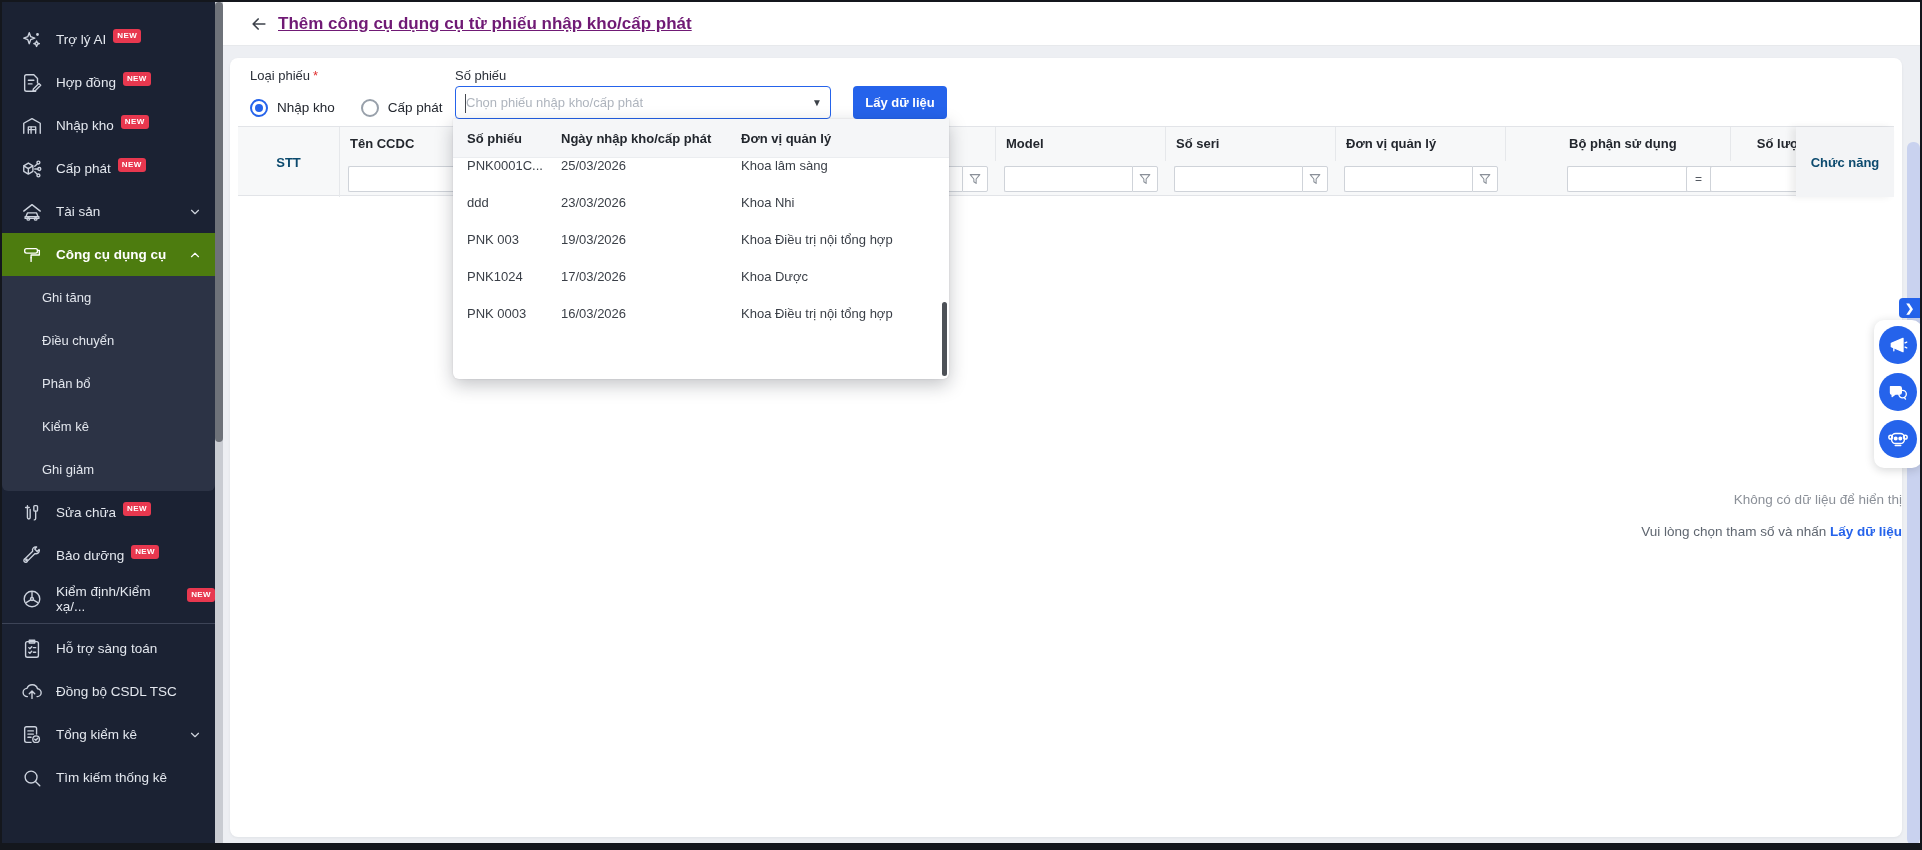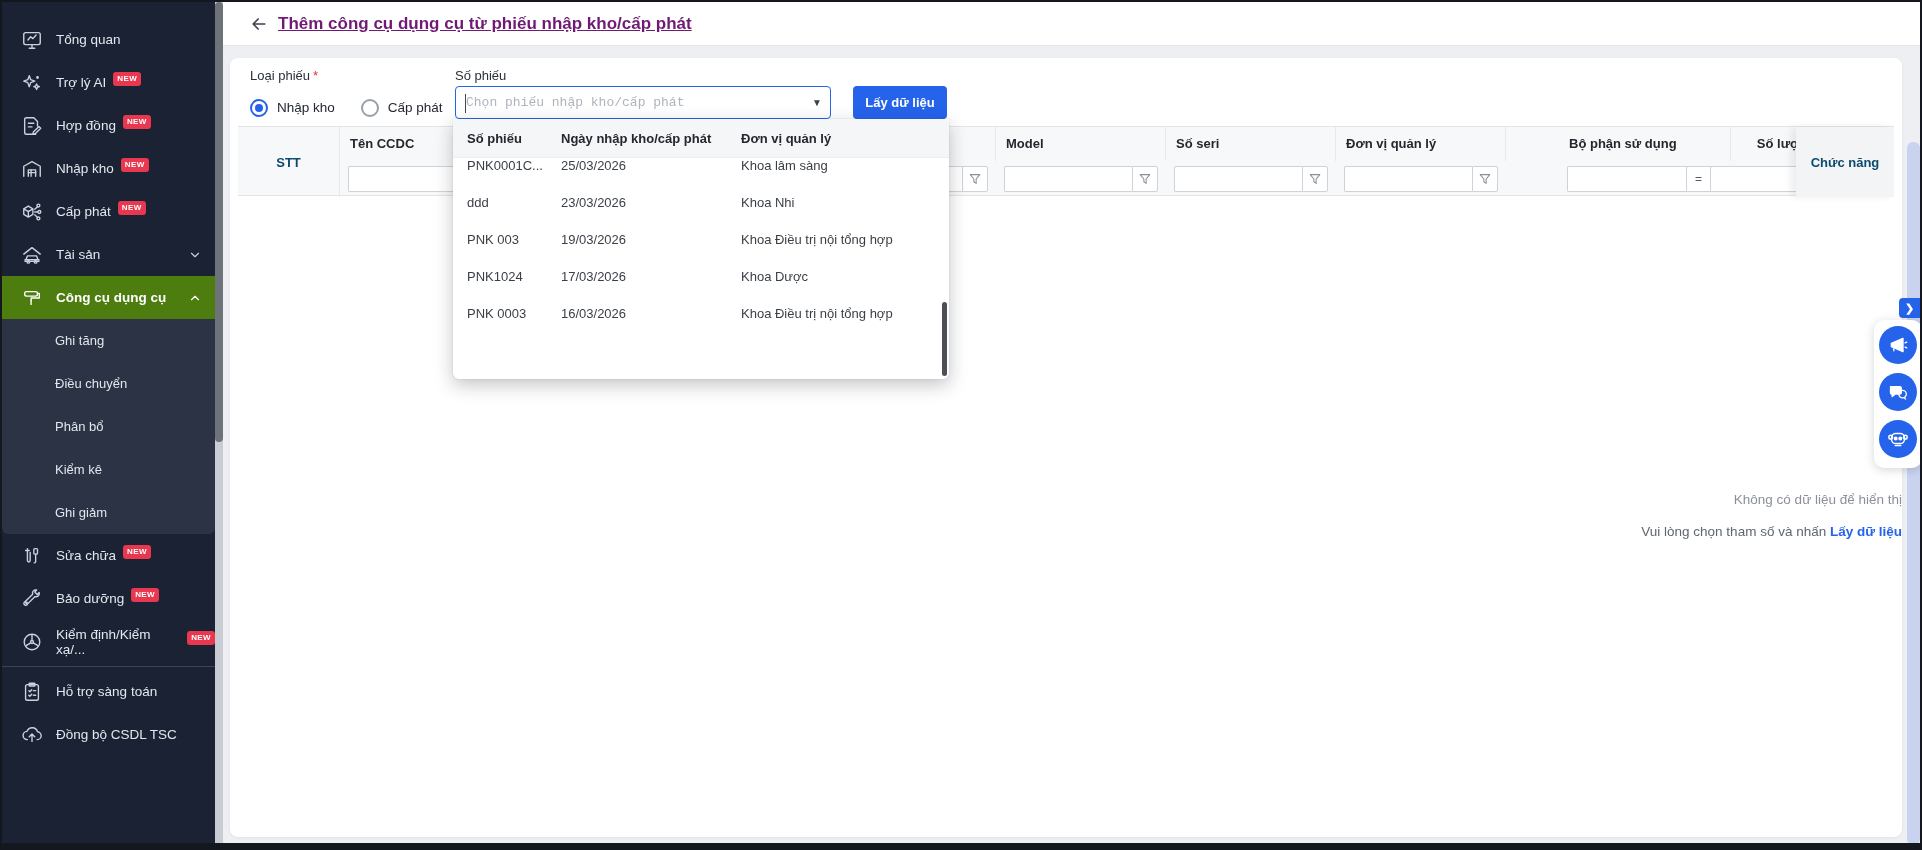--- a/index.html
+++ b/index.html
@@ -14,40 +14,40 @@
   .nav-item { position:relative; height:43px; display:flex; align-items:center; color:#e3e7ee; font-size:13.5px; cursor:pointer; }
   .nav-item .ni-icon { width:24px; height:24px; margin-left:18px; margin-right:12px; flex:none; display:flex; align-items:center; justify-content:center; }
   .ni-icon svg { stroke:#ccd2dd; fill:none; stroke-width:1.5; stroke-linecap:round; stroke-linejoin:round; }
   .nav-item.selected { background:#4d7c0f; color:#ffffff; font-weight:bold; }
   .nav-item.selected .ni-icon svg { stroke:#ffffff; }
   .badge { display:inline-block; margin-left:7px; background:#e8384f; color:#fff; font-size:8px; font-weight:bold; letter-spacing:.4px; padding:2.5px 4px; border-radius:3px; transform:translateY(-4px); }
   .chev { position:absolute; right:13px; top:50%; transform:translateY(-50%); width:14px; height:14px; }
   .chev svg { stroke:#ced4dd; fill:none; stroke-width:2; stroke-linecap:round; stroke-linejoin:round; }
   .nav-item.selected .chev svg { stroke:#fff; }
   .submenu { background:#2c3345; border-radius:0 0 6px 6px; }
-  .sub-item { height:43px; display:flex; align-items:center; padding-left:53px; color:#e2e6ed; font-size:13px; cursor:pointer; }
+  .sub-item { height:43px; display:flex; align-items:center; padding-left:40px; color:#e2e6ed; font-size:13px; cursor:pointer; }
   .sb-divider { height:1px; background:#3d4457; margin:3px 0; }
 
   
   .topbar { position:absolute; left:221px; top:0; width:1697px; height:44px; background:#ffffff; border-bottom:1px solid #e7e9ec; display:flex; align-items:center; }
   .back-btn { margin-left:25px; width:22px; height:22px; cursor:pointer; display:flex; align-items:center; justify-content:center; }
   .back-btn svg { stroke:#3d424b; fill:none; stroke-width:2; stroke-linecap:round; stroke-linejoin:round; }
   .page-title { margin-left:8px; font-size:17px; font-weight:bold; color:#701a75;text-decoration:underline; }
 
   
   .panel { position:absolute; left:228px; top:56px; width:1672px; height:779px; background:#ffffff; border-radius:8px; box-shadow:0 1px 3px rgba(25,30,40,.06); }
   .fld-label { position:absolute; top:10px; font-size:13px; color:#2a2f38; }
   .req { color:#e03131; margin-left:3px; }
   .radio-row { position:absolute; left:20px; top:33px; height:33px; display:flex; align-items:center; gap:26px; }
   .radio { display:flex; align-items:center; gap:9px; font-size:13.5px; color:#23272f; cursor:pointer; }
   .rdot { width:18px; height:18px; border-radius:50%; border:2px solid #98a0aa; position:relative; background:#fff; }
   .radio.checked .rdot { border-color:#2563eb; }
   .radio.checked .rdot::after { content:""; position:absolute; left:3px; top:3px; width:8px; height:8px; border-radius:50%; background:#2563eb; }
   .select-box { position:absolute; left:225px; top:28px; width:376px; height:33px; border:1.5px solid #2563eb; border-radius:4px; background:#fff; display:flex; align-items:center; cursor:text; }
-  .select-box input { border:none; outline:none; flex:1; height:100%; padding:0 8px 0 10px; font-size:13px; font-family:Liberation Mono, monospace; color:#333; background:transparent; }
+  .select-box input { border:none; outline:none; flex:1; height:100%; padding:0 8px 0 10px; font-size:13px; font-family:Liberation Sans, sans-serif; color:#333; background:transparent; }
   .select-box input::placeholder { color:#aeb4bd; }
   .caret-line { position:absolute; left:9px; top:7px; width:1px; height:19px; background:#44484f; }
   .dd-arrow { width:26px; text-align:center; color:#3c4148; font-size:10px; flex:none; cursor:pointer; }
   .fetch-btn { position:absolute; left:623px; top:28px; width:94px; height:33px; background:#2563eb; border:none; border-radius:4px; color:#fff; font-size:13px; font-weight:bold; font-family:"Liberation Sans",sans-serif; cursor:pointer; }
 
   
   .thead { position:absolute; left:8px; top:68px; width:1656px; height:70px; background:#f7f8f9; border:1px solid #e2e4e8; border-left:none; border-right:none; }
   .th { position:absolute; top:0; height:34px; line-height:34px; padding:0 10px; font-size:13px; font-weight:bold; color:#23272e; border-right:1px solid #e6e8eb; white-space:nowrap; overflow:hidden; }
   .tf { position:absolute; top:34px; height:36px; display:flex; align-items:center; padding:0 8px; gap:0; }
   .tf input { height:26px; flex:1; min-width:0; border:1px solid #cfd3d9; border-right:none; border-radius:2px 0 0 2px; padding:0 6px; font-size:12px; font-family:"Liberation Sans",sans-serif; outline:none; }
@@ -90,30 +90,20 @@
 </head>
 <body>
 
 <div class="window">
 
   <div class="sidebar">
     <div class="nav">
       <div class="nav-item">
         <span class="ni-icon">
             <svg width="22" height="22" viewBox="0 0 24 24">
-              <rect x="3" y="4" width="18" height="13" rx="2"></rect>
-              <path d="M9 21h6M12 17v4"></path>
-              <path d="M7.5 12l3-3.5 2.5 2 3.5-4"></path>
-            </svg>
-          </span>
-        <span>Tổng quan</span>
-      </div>
-      <div class="nav-item">
-        <span class="ni-icon">
-            <svg width="22" height="22" viewBox="0 0 24 24">
               <path d="M9 4l1.6 4.4L15 10l-4.4 1.6L9 16l-1.6-4.4L3 10l4.4-1.6z"></path>
               <path d="M17 13l.9 2.1L20 16l-2.1.9L17 19l-.9-2.1L14 16l2.1-.9z"></path>
               <circle cx="18" cy="6" r="0.8"></circle>
             </svg>
           </span>
         <span>Trợ lý AI</span>
         <span class="badge">NEW</span>
       </div>
       <div class="nav-item">
         <span class="ni-icon">
@@ -240,20 +230,43 @@
       </div>
       <div class="nav-item">
         <span class="ni-icon">
             <svg width="22" height="22" viewBox="0 0 24 24">
               <path d="M7 17a4.5 4.5 0 01-.4-9A6 6 0 0118 8.5 4 4 0 0117.5 17"></path>
               <path d="M12 11v8M9 14l3-3 3 3"></path>
             </svg>
           </span>
         <span>Đồng bộ CSDL TSC</span>
       </div>
+      <div class="nav-item">
+        <span class="ni-icon">
+            <svg width="22" height="22" viewBox="0 0 24 24">
+              <path d="M17 11V5a2 2 0 00-2-2H6a2 2 0 00-2 2v13a2 2 0 002 2h5"></path>
+              <path d="M7.5 7.5h6M7.5 11h6M7.5 14.5H11"></path>
+              <circle cx="16.5" cy="16.5" r="3.6"></circle>
+              <path d="M15 16.6l1.2 1.2 2-2.2"></path>
+            </svg>
+          </span>
+        <span>Tổng kiểm kê</span>
+        <span class="chev"><svg width="14" height="14" viewBox="0 0 24 24">
+              <path d="M6 9l6 6 6-6"></path>
+            </svg></span>
+      </div>
+      <div class="nav-item">
+        <span class="ni-icon">
+            <svg width="22" height="22" viewBox="0 0 24 24">
+              <circle cx="11" cy="11" r="6.5"></circle>
+              <path d="M15.8 15.8L20.5 20.5"></path>
+            </svg>
+          </span>
+        <span>Tìm kiếm thống kê</span>
+      </div>
     </div>
   </div>
   <div class="sb-scroll">
       <div class="sb-thumb"></div>
     </div>
 
   <div class="topbar">
     <span class="back-btn">
         <svg width="20" height="20" viewBox="0 0 24 24">
           <path d="M19 12H5M11 6l-6 6 6 6"></path>

